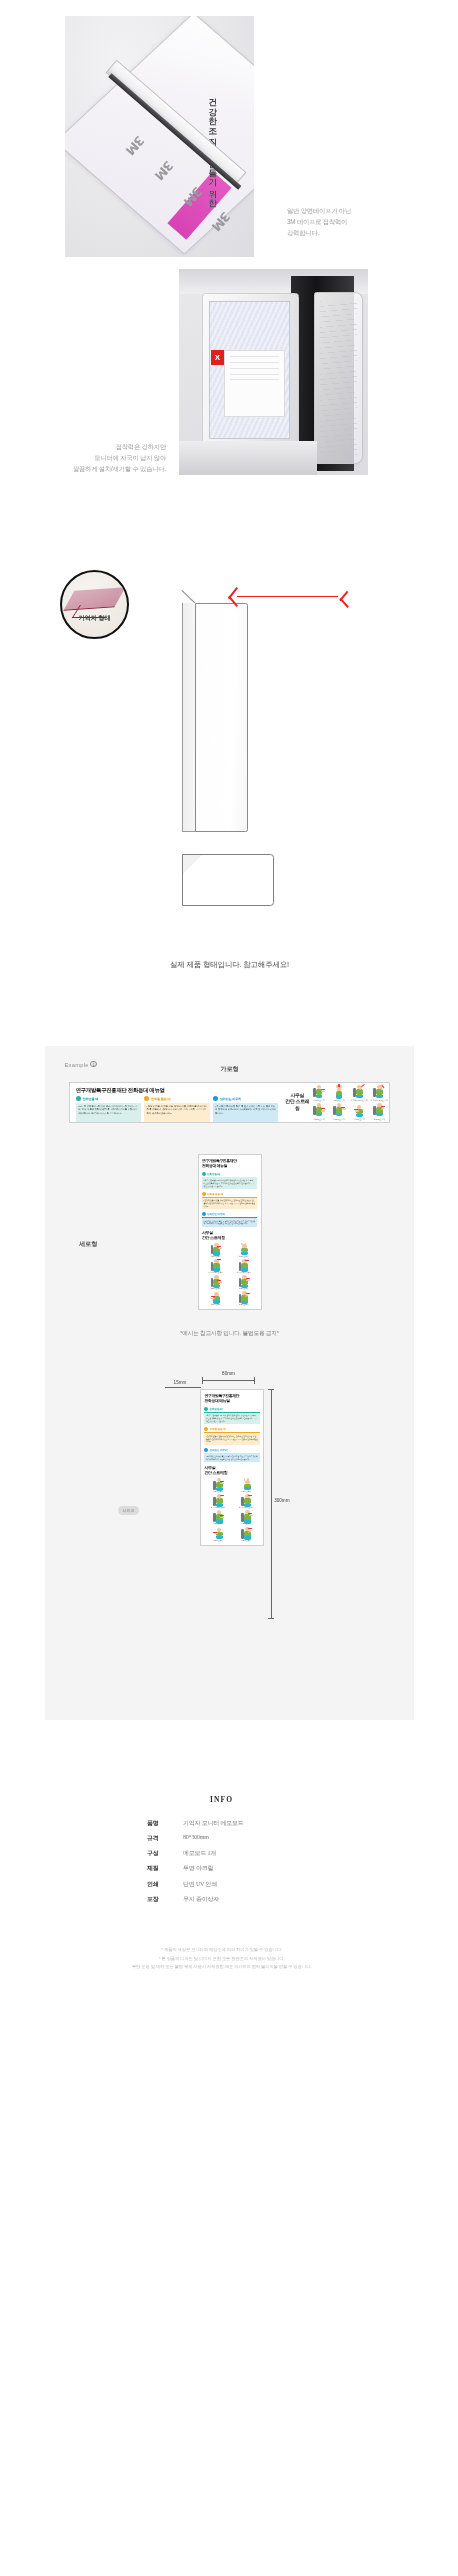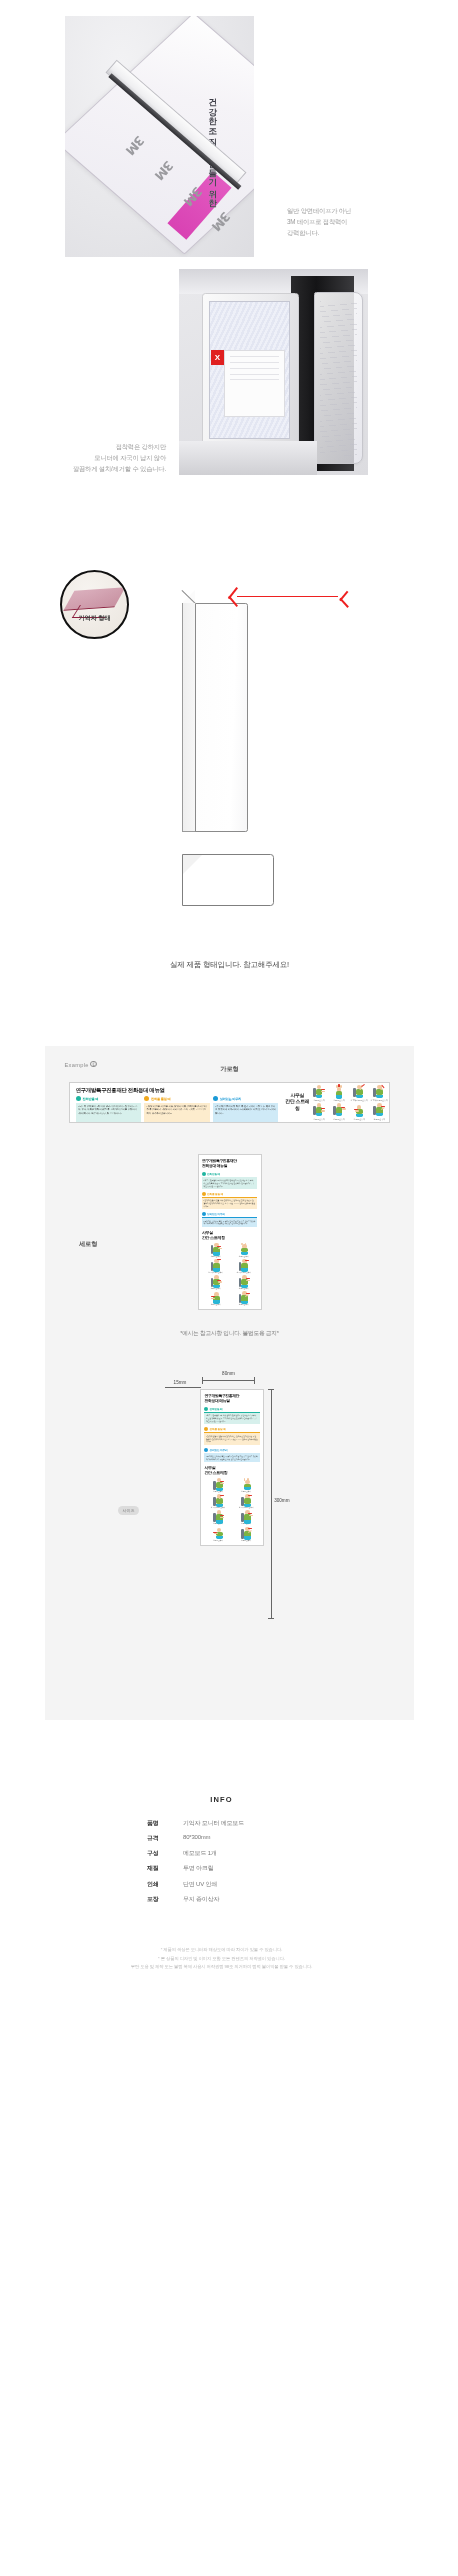--- a/index.html
+++ b/index.html
@@ -259,21 +259,21 @@
   .dim-left .bar { position:absolute; left:0; top:4.6px; width:36px; height:0.6px; background:#666; }
   .dim-left .lbl { position:absolute; left:0; top:-2.3px; width:30px; text-align:center; font-size:4.6px; color:#444; }
   .dim-right { position:absolute; left:133px; top:19.5px; width:12.6px; height:229px; }
   .dim-right .bar { position:absolute; left:5.7px; top:0; width:0.6px; height:229px; background:#666; }
   .dim-right .tick-t { position:absolute; left:2.9px; top:0; width:6.3px; height:0.6px; background:#666; }
   .dim-right .tick-b { position:absolute; left:2.9px; bottom:0; width:6.3px; height:0.6px; background:#666; }
   .dim-right .lbl { position:absolute; left:9.2px; top:109px; font-size:4.6px; color:#444; white-space:nowrap; }
   .banner-v2 { position:absolute; left:68px; top:19.5px; }
 
   
-  .info-wrap { margin:69px 16px 0 0; padding:0 0 34px 0; }
+  .info-wrap { margin:69px 16px 0 0; padding:0 0 34px 0;font-family:Liberation Serif, serif; }
   .info-title { text-align:center; font-size:7.5px; font-weight:bold; letter-spacing:1.1px; color:#2b2b2b; margin-bottom:15px; }
   .info-rows { width:149px; margin:0 auto; }
   .info-row { display:flex; margin-bottom:6.3px; font-size:6px; letter-spacing:-0.2px; }
   .info-k { width:36px; font-weight:bold; color:#2b2b2b; }
   .info-v { color:#777; }
   .foot-notes { margin-top:42px; text-align:center; }
   .foot-notes p { font-size:4.3px; color:#b5b5b5; line-height:2.0; letter-spacing:-0.1px; }
 </style>
 </head>
 <body>

